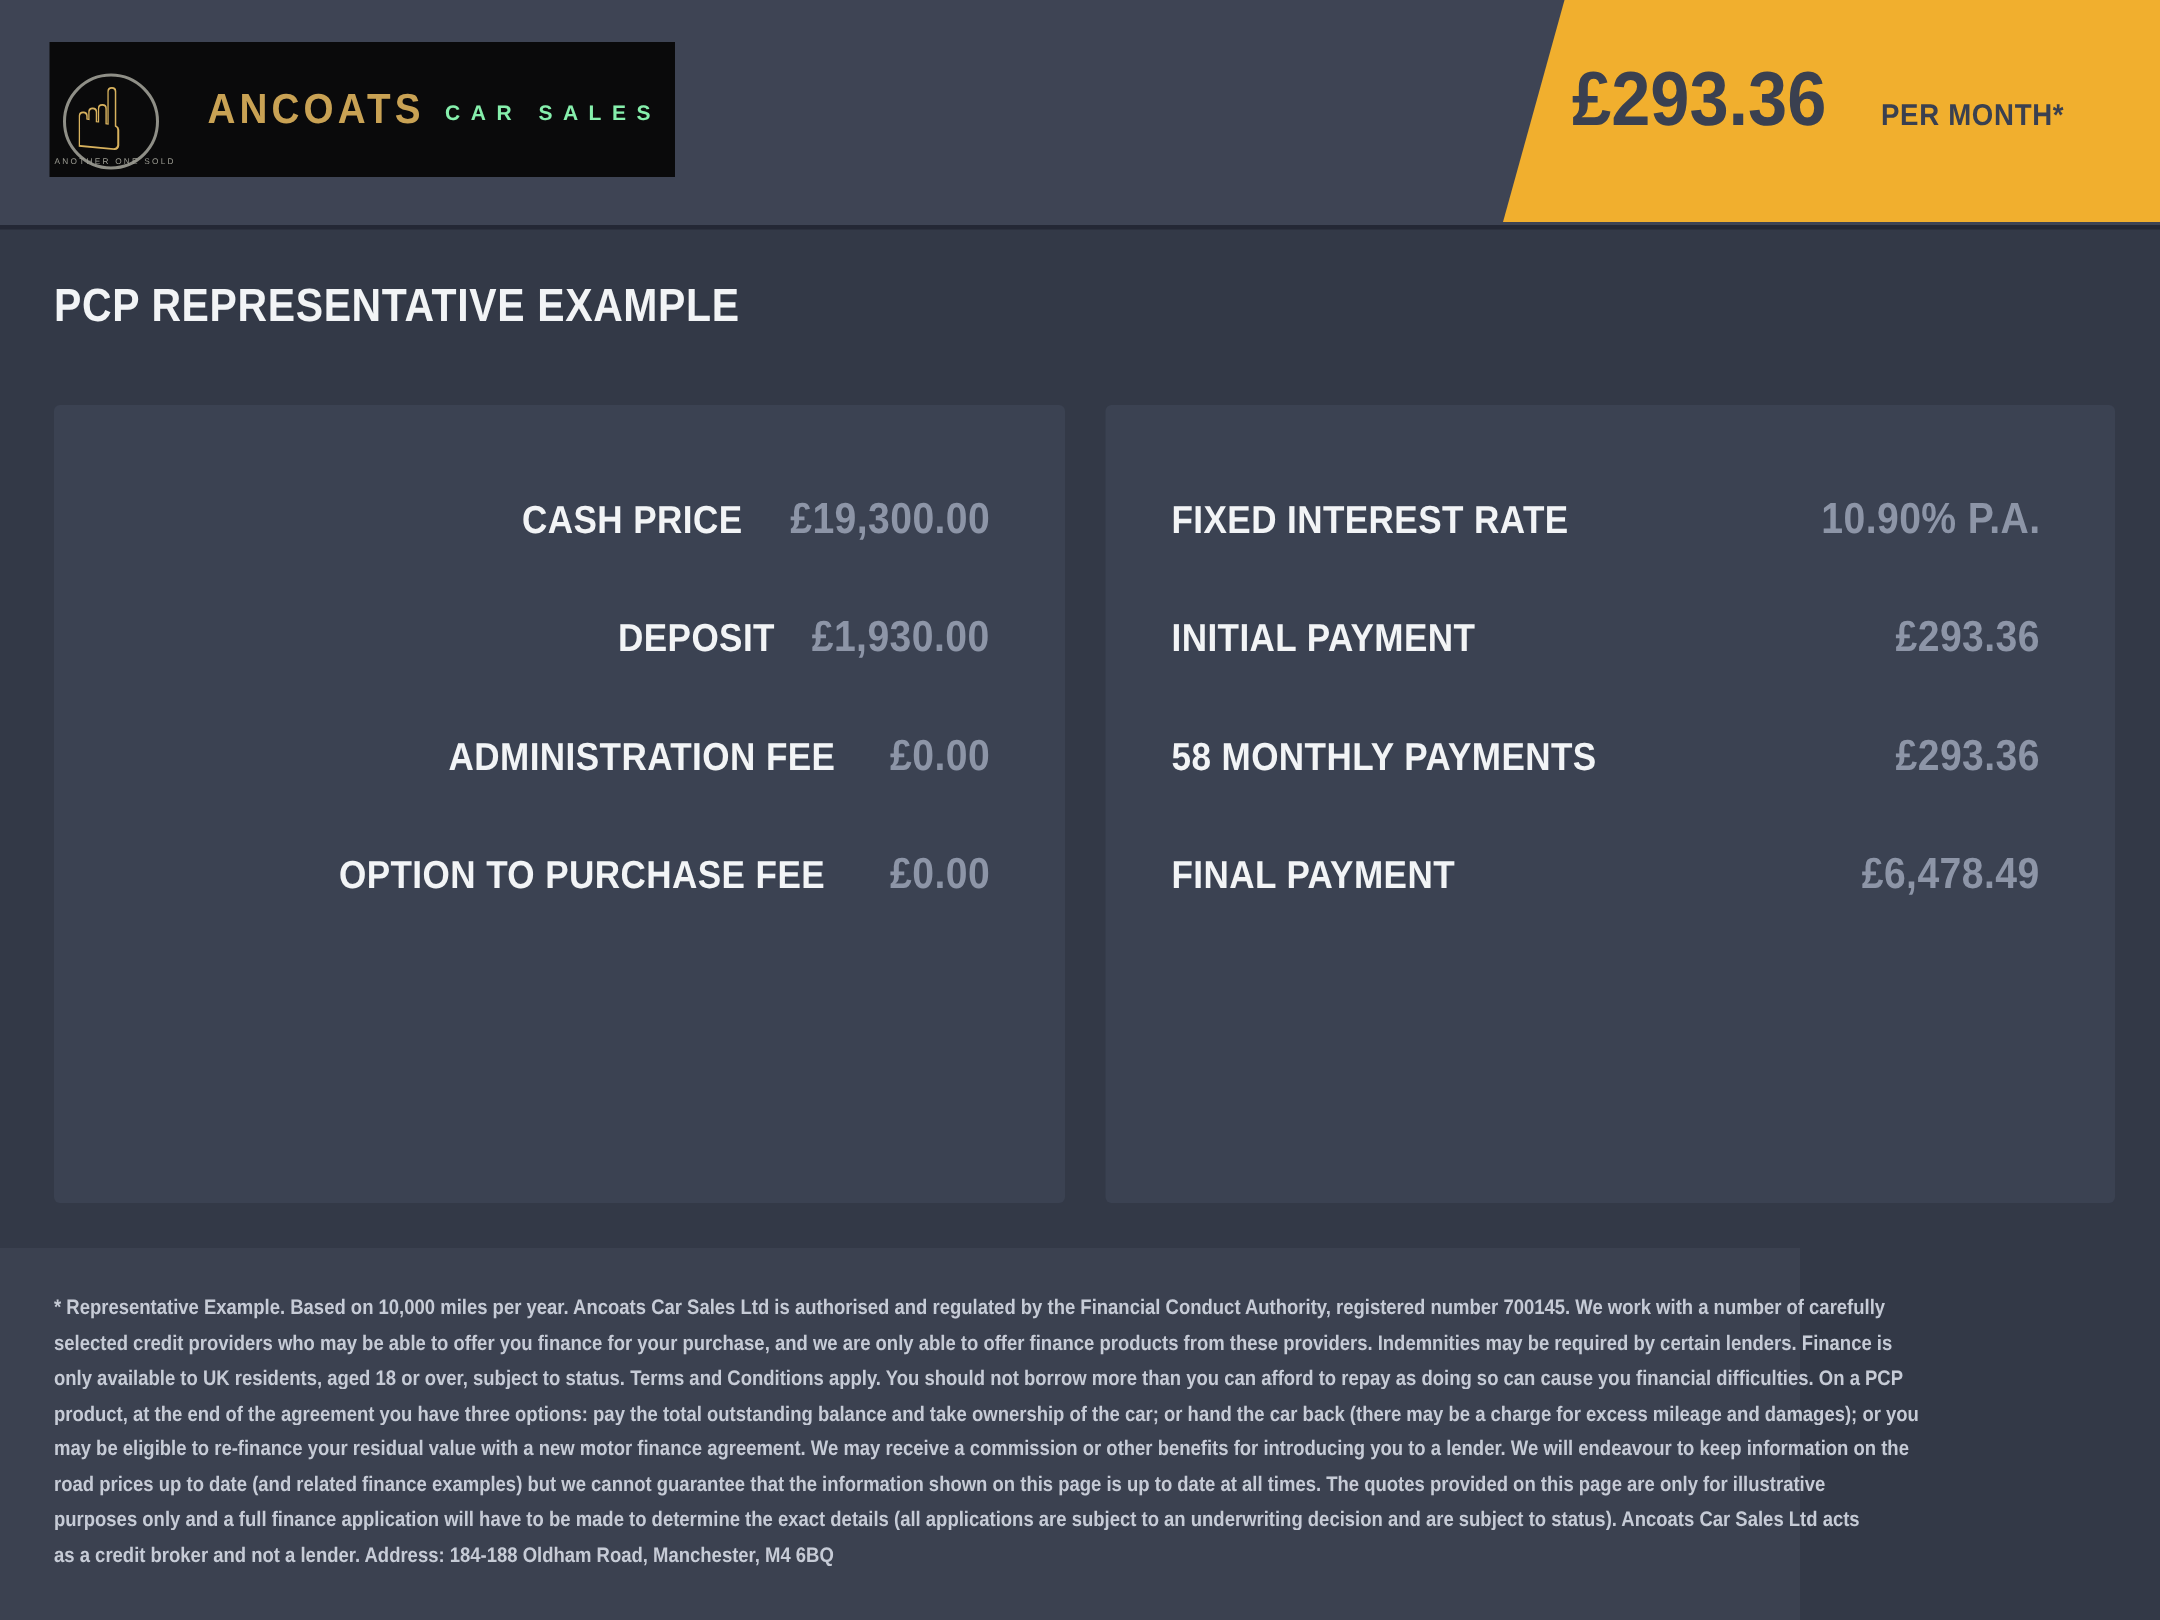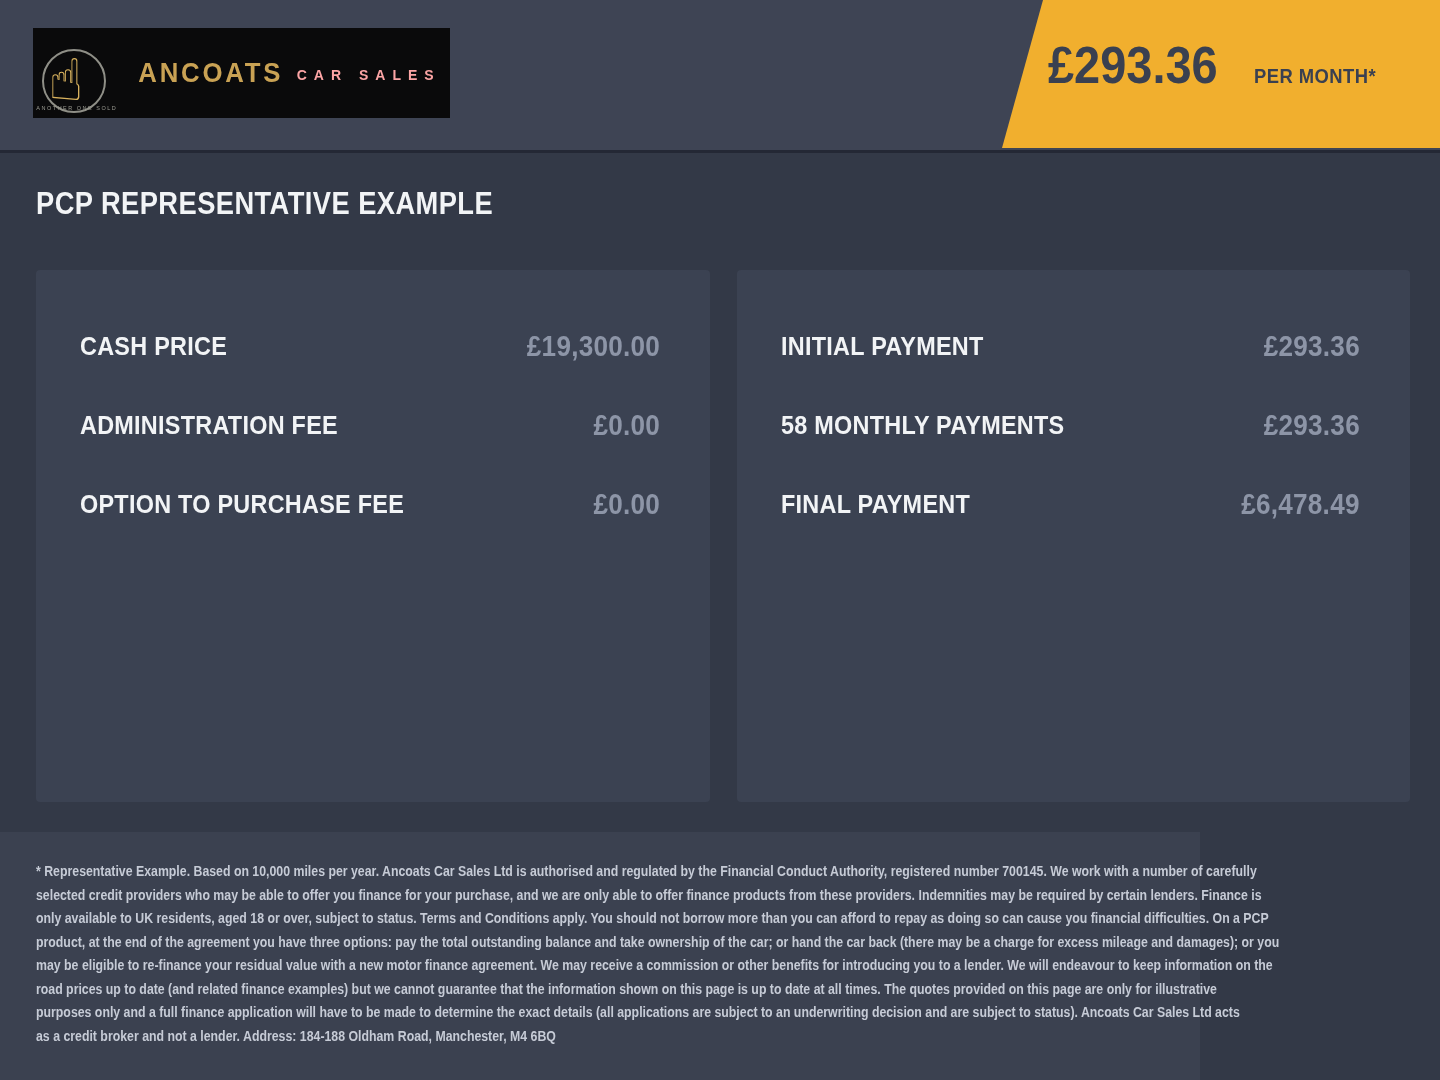--- a/index.html
+++ b/index.html
@@ -36,21 +36,21 @@
     position:absolute;left:-6px;bottom:6px;width:76px;
     font-size:5.5px;letter-spacing:1.5px;color:#9b9b92;
     text-align:center;white-space:nowrap;
   }
   .brand-text{display:flex;flex-direction:row;align-items:center;}
   .brand-name{
     font-size:28px;font-weight:700;color:#c9a254;letter-spacing:3px;
     transform:scaleX(.92);transform-origin:center;white-space:nowrap;
   }
   .brand-tagline{
-    font-size:14px;font-weight:700;color:#fca5a5;letter-spacing:7px;
+    font-size:14px;font-weight:700;color:#86efac;letter-spacing:7px;
     margin-top:4px;text-indent:7px;white-space:nowrap;
   }
 
   
   .banner{
     position:absolute;top:0;right:0;width:440px;height:148px;
     background:#f1af2e;
     clip-path:polygon(43px 0,100% 0,100% 100%,2px 100%);
   }
   .banner-inner{
@@ -73,21 +73,21 @@
     transform:scaleX(.88);transform-origin:left;white-space:nowrap;
   }
 
   
   .panel{
     position:absolute;top:270px;height:532px;
     background:#3b4252;border-radius:4px;
     box-sizing:border-box;padding:37px 50px 0 44px;
     display:flex;flex-direction:column;
   }
-  .panel-left{left:36px;width:674px;}
+  .panel-left{left:36px;width:674px;align-items:flex-end;}
   .panel-right{left:737px;width:673px;}
   .frow{
     height:79px;display:flex;justify-content:space-between;align-items:center;
   }
   .frow .label{
     font-size:26px;font-weight:700;color:#f2f4f6;letter-spacing:.3px;
     transform:scaleX(.9);transform-origin:left center;white-space:nowrap;
   }
   .frow .value{
     font-size:29px;font-weight:700;color:#8d95a7;letter-spacing:.3px;
@@ -135,30 +135,38 @@
   </div>
 
   <h1 class="page-title">PCP REPRESENTATIVE EXAMPLE</h1>
 
   <section class="panel panel-left">
     <div class="frow">
       <span class="label">CASH PRICE</span>
       <span class="value">£19,300.00</span>
     </div>
     <div class="frow">
+      <span class="label">DEPOSIT</span>
+      <span class="value">£1,930.00</span>
+    </div>
+    <div class="frow">
       <span class="label">ADMINISTRATION FEE</span>
       <span class="value">£0.00</span>
     </div>
     <div class="frow">
       <span class="label">OPTION TO PURCHASE FEE</span>
       <span class="value">£0.00</span>
     </div>
   </section>
 
   <section class="panel panel-right">
+    <div class="frow">
+      <span class="label">FIXED INTEREST RATE</span>
+      <span class="value">10.90% P.A.</span>
+    </div>
     <div class="frow">
       <span class="label">INITIAL PAYMENT</span>
       <span class="value">£293.36</span>
     </div>
     <div class="frow">
       <span class="label">58 MONTHLY PAYMENTS</span>
       <span class="value">£293.36</span>
     </div>
     <div class="frow">
       <span class="label">FINAL PAYMENT</span>

